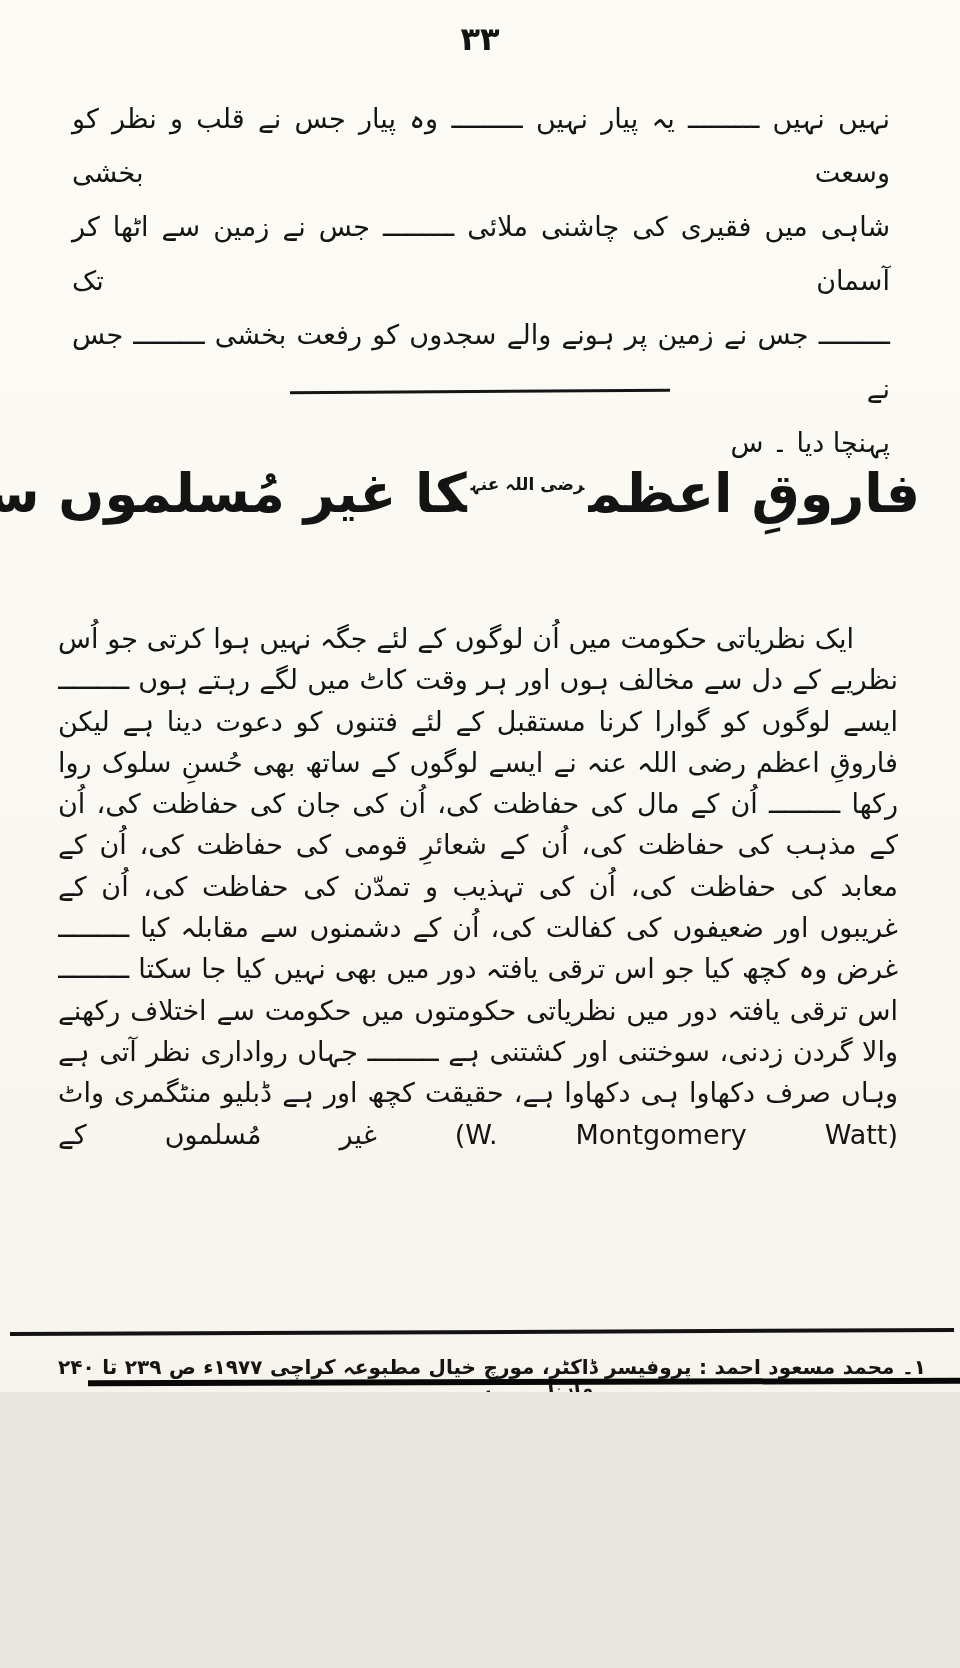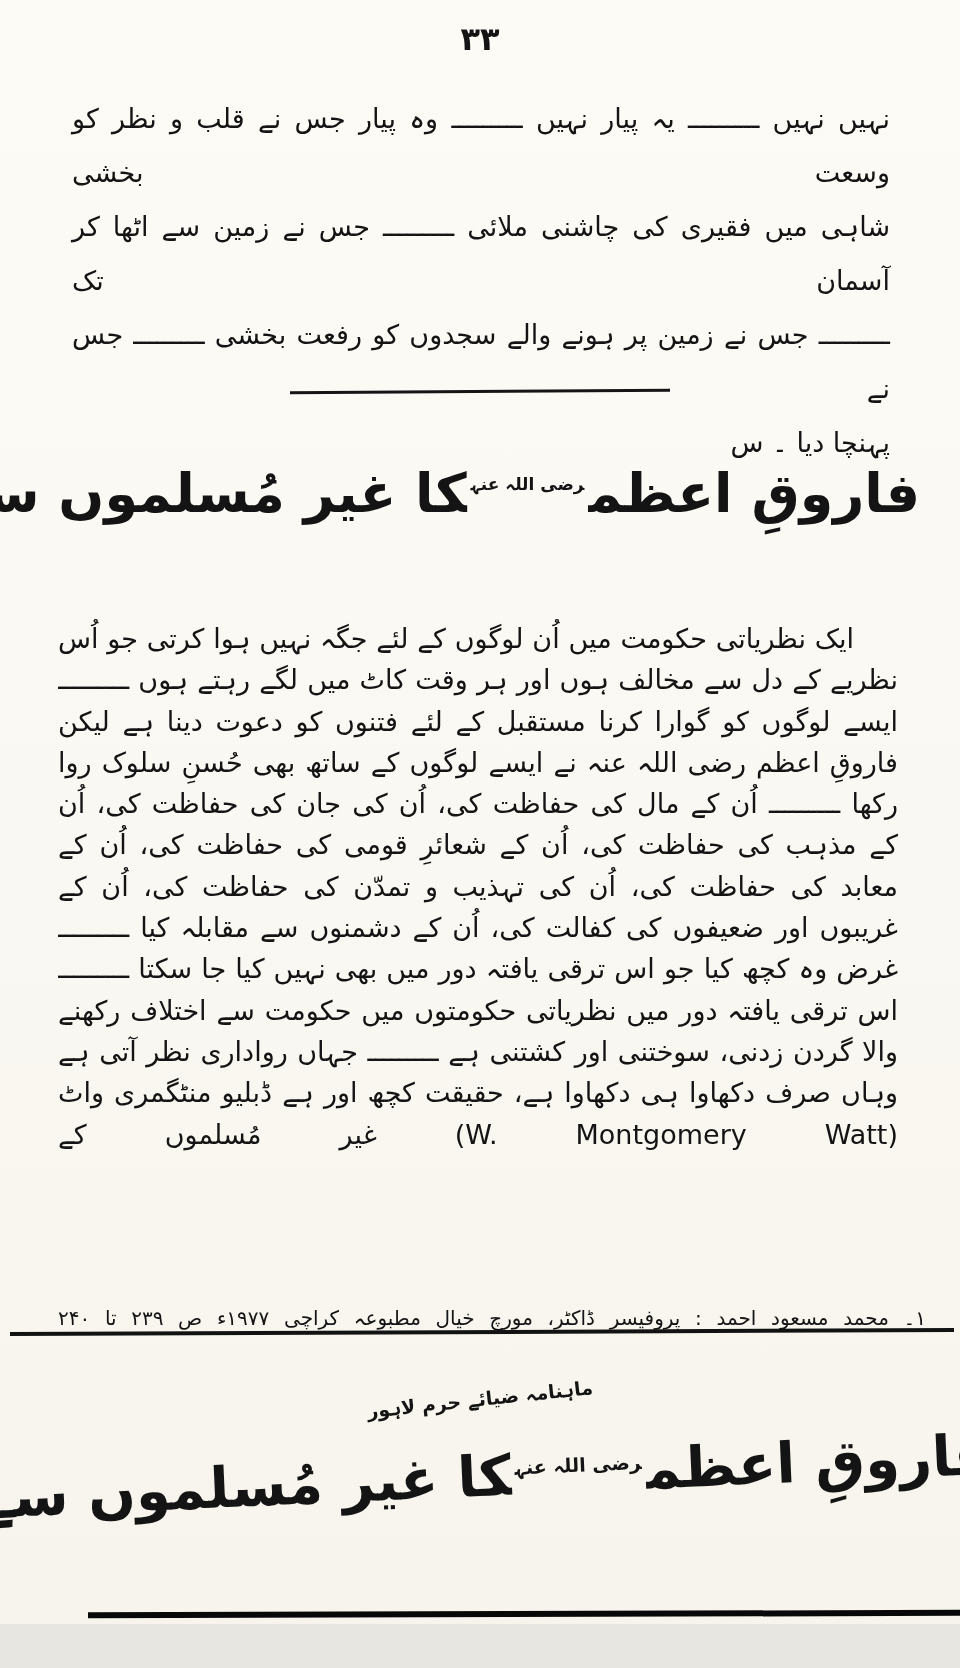--- a/index.html
+++ b/index.html
@@ -2,21 +2,21 @@
 <html lang="ur" dir="rtl"><head>
 <meta charset="utf-8">
 <style>
   * { margin: 0; padding: 0; box-sizing: border-box; }
   html, body { width: 960px; height: 1668px; }
   body { background: #e8e6e0; }
 
   .page {
     position: relative;
     width: 960px;
-    height: 1624px;
+    height: 1392px;
     overflow: hidden;
     background: linear-gradient(180deg, #fcfbf6 0%, #faf8f2 55%, #f6f4ec 100%);
     color: #141414;
     direction: rtl;
     font-family: "DejaVu Sans", sans-serif;
   }
 
   .page-number {
     position: absolute;
     top: 20px; left: 0; right: 0;
@@ -93,28 +93,28 @@
     top: 1330px;
     left: 10px;
     right: 6px;
     height: 4px;
     background: #121212;
     transform: rotate(-0.25deg);
   }
 
   .footnote {
     position: absolute;
-    top: 1299px;
+    top: 1348px;
     right: 34px;
     left: 58px;
     font-size: 20px;
     line-height: 1.9;
     text-align: justify;
     text-align-last: justify;
-    font-weight: 400;
+    font-weight: 700;
   }
 
   .journal-annotation {
     position: absolute;
     top: 1388px;
     left: 300px;
     width: 360px;
     text-align: center;
     transform: rotate(-6deg);
     font-size: 19px;

